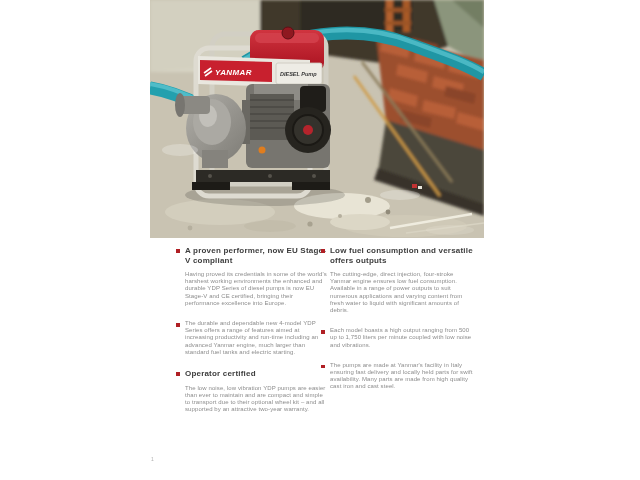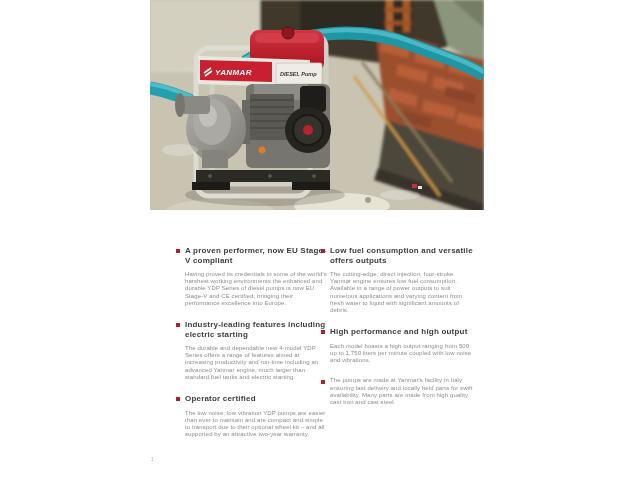--- a/index.html
+++ b/index.html
@@ -1,21 +1,21 @@
 <!DOCTYPE html>
 <html><head>
 <meta charset="utf-8">
 <style>
   html,body{margin:0;padding:0;background:#ffffff;}
   .canvas{
     position:relative;width:640px;height:480px;background:#ffffff;overflow:hidden;
     font-family:"Liberation Sans", sans-serif;
   }
   .photo{
-    position:absolute;left:150px;top:0;width:334px;height:210px;overflow:hidden;background:#c9c3b2;
+    position:absolute;left:150px;top:0;width:334px;height:238px;overflow:hidden;background:#c9c3b2;
   }
   .col{position:absolute;top:246px;}
   .col-left{left:176px;width:152px;}
   .col-right{left:321px;width:154px;}
   .section{position:relative;padding-left:9px;margin-bottom:13px;}
   .bullet{
     position:absolute;left:0;top:3px;width:3.5px;height:3.5px;background:#b01f24;
   }
   .section h3{
     margin:0;font-size:8px;line-height:9.5px;font-weight:bold;color:#3d3d3d;
@@ -179,39 +179,37 @@
   </div>
 
   <div class="col col-left">
     <div class="section">
       <span class="bullet"></span>
       <h3>A proven performer, now EU Stage-V compliant</h3>
       <p>Having proved its credentials in some of the world's harshest working environments the enhanced and durable YDP Series of diesel pumps is now EU Stage-V and CE certified, bringing their performance excellence into Europe.</p>
     </div>
     <div class="section">
       <span class="bullet"></span>
-      <h3>Industry-leading features including electric starting</h3>
       <p>The durable and dependable new 4-model YDP Series offers a range of features aimed at increasing productivity and run-time including an advanced Yanmar engine, much larger than standard fuel tanks and electric starting.</p>
     </div>
     <div class="section">
       <span class="bullet"></span>
       <h3>Operator certified</h3>
       <p>The low noise, low vibration YDP pumps are easier than ever to maintain and are compact and simple to transport due to their optional wheel kit – and all supported by an attractive two-year warranty.</p>
     </div>
   </div>
 
   <div class="col col-right">
     <div class="section">
       <span class="bullet"></span>
       <h3>Low fuel consumption and versatile offers outputs</h3>
       <p>The cutting-edge, direct injection, four-stroke Yanmar engine ensures low fuel consumption. Available in a range of power outputs to suit numerous applications and varying content from fresh water to liquid with significant amounts of debris.</p>
     </div>
     <div class="section">
       <span class="bullet"></span>
-      <h3>High performance and high output</h3>
       <p>Each model boasts a high output ranging from 500 up to 1,750 liters per minute coupled with low noise and vibrations.</p>
     </div>
     <div class="section">
       <span class="bullet"></span>
       <p>The pumps are made at Yanmar's facility in Italy ensuring fast delivery and locally held parts for swift availability. Many parts are made from high quality cast iron and cast steel.</p>
     </div>
   </div>
 
   <div class="footer-mark">1</div>
 </div>

